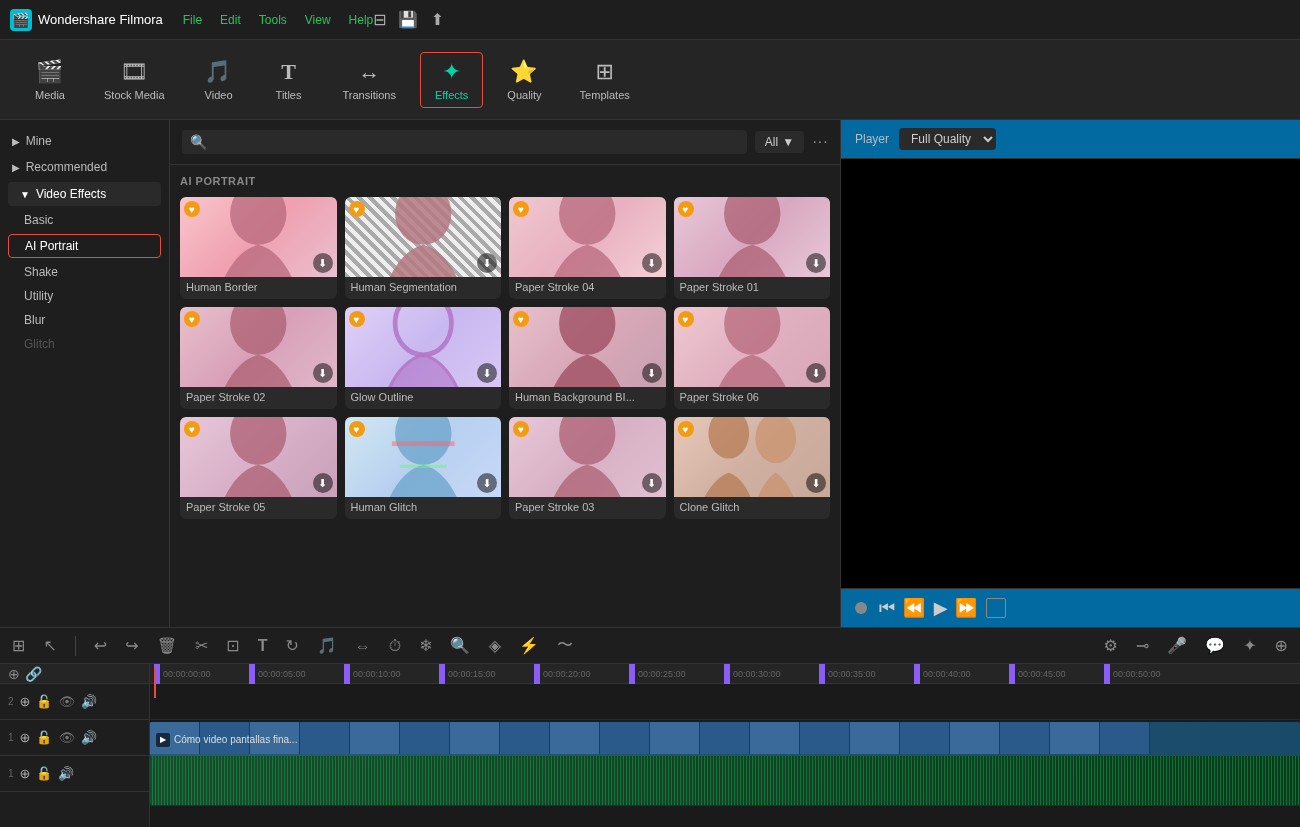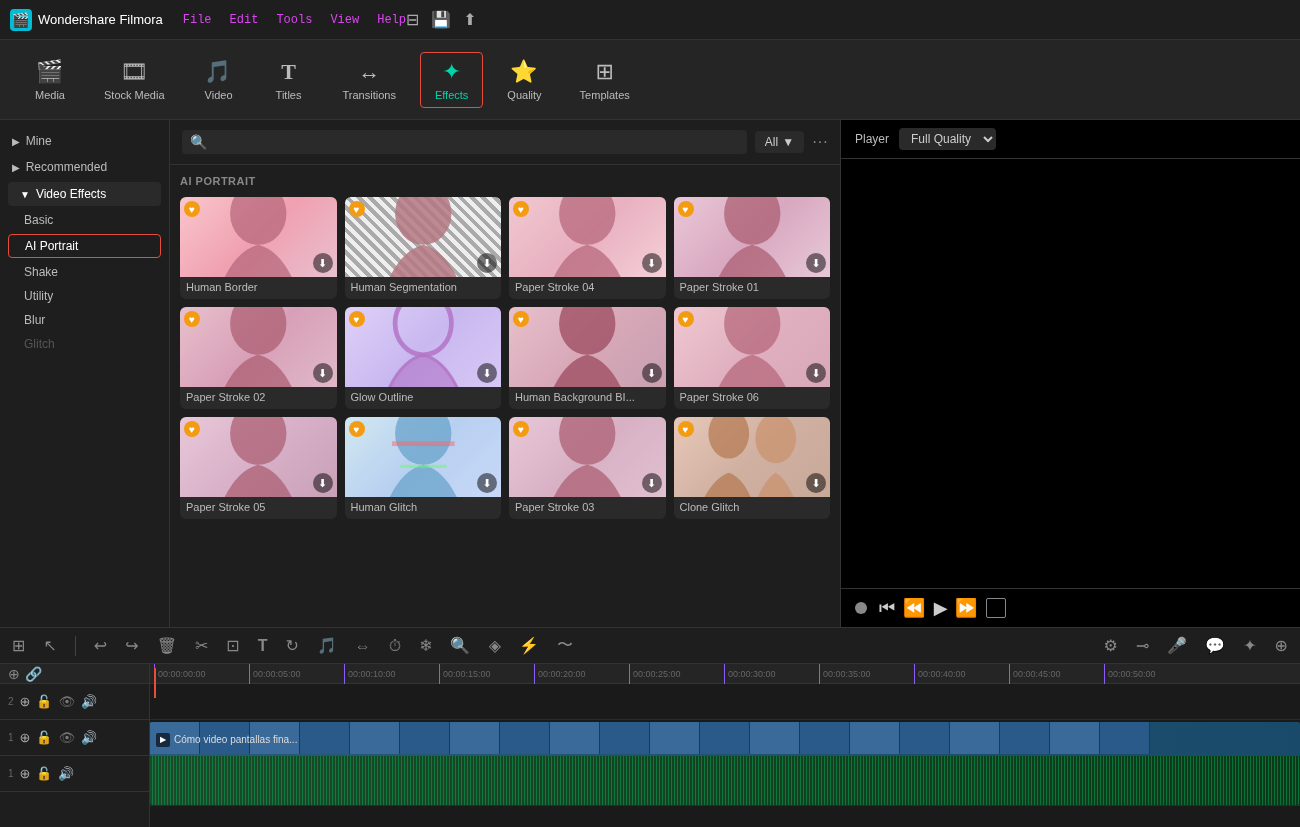--- a/index.html
+++ b/index.html
@@ -4,21 +4,21 @@
   <style>
     * { margin: 0; padding: 0; box-sizing: border-box; }
     body { background: #1a1a1a; color: #ccc; font-family: 'Segoe UI', Arial, sans-serif; font-size: 12px; width: 1300px; height: 827px; overflow: hidden; }
 
     
     .top-nav { background: #1e1e1e; display: flex; align-items: center; padding: 0 10px; height: 40px; border-bottom: 1px solid #333; }
     .app-logo { display: flex; align-items: center; gap: 6px; margin-right: 20px; }
     .app-logo-icon { width: 22px; height: 22px; background: #00bcd4; border-radius: 4px; display: flex; align-items: center; justify-content: center; font-size: 14px; color: #fff; }
     .app-name { color: #fff; font-size: 13px; font-weight: 500; }
     .menu-items { display: flex; gap: 18px; }
-    .menu-item { color: #d946ef; cursor: pointer; font-size: 12px; font-family: Liberation Mono, monospace; }
+    .menu-item { color: #22c55e; cursor: pointer; font-size: 12px; }
     .title-area { flex: 1; display: flex; align-items: center; justify-content: center; gap: 8px; }
     .project-title { color: #ccc; font-size: 13px; }
     .title-status { color: #888; font-size: 12px; }
     .top-right-icons { display: flex; gap: 12px; align-items: center; }
     .top-icon { color: #aaa; font-size: 16px; cursor: pointer; }
 
     
     .toolbar { background: #252525; display: flex; align-items: center; height: 80px; border-bottom: 1px solid #333; padding: 0 20px; gap: 10px; }
     .toolbar-item { display: flex; flex-direction: column; align-items: center; justify-content: center; gap: 4px; padding: 6px 14px; cursor: pointer; color: #bbb; border-radius: 4px; min-width: 60px; }
     .toolbar-item.active { color: #00d4aa; border: 1.5px solid #e74c3c; border-radius: 4px; }
@@ -65,21 +65,21 @@
     .thumb-paper02 { background: linear-gradient(135deg, #e8c0cc 0%, #d8a0b8 50%, #e0b8c8 100%); }
     .thumb-glow { background: linear-gradient(135deg, #e0d0f8 0%, #c8b8f0 50%, #d8c8f5 100%); }
     .thumb-hbg { background: linear-gradient(135deg, #e8c0cc 0%, #d8a8b8 50%, #c8a0b0 100%); }
     .thumb-paper06 { background: linear-gradient(135deg, #f0c8d0 0%, #e0b0c0 50%, #d8a8b8 100%); }
     .thumb-paper05 { background: linear-gradient(135deg, #e8c8d8 0%, #d8b0c8 50%, #c8a0b8 100%); }
     .thumb-hglitch { background: linear-gradient(135deg, #d0e8f0 0%, #b8d0f0 50%, #c8d8f8 100%); }
     .thumb-paper03 { background: linear-gradient(135deg, #e8c8d8 0%, #d8b0c4 50%, #e0c0d0 100%); }
     .thumb-clone { background: linear-gradient(135deg, #e8c8b8 0%, #d0b0a0 50%, #c8a898 100%); }
 
     
-    .player-area { width: 460px; background: #000000; display: flex; flex-direction: column; border-left: 1px solid #333; }
+    .player-area { width: 460px; background: #0369a1; display: flex; flex-direction: column; border-left: 1px solid #333; }
     .player-header { display: flex; align-items: center; padding: 8px 14px; border-bottom: 1px solid #333; gap: 10px; }
     .player-label { color: #bbb; font-size: 12px; }
     .player-quality-select { background: #2a2a2a; border: none; color: #ccc; font-size: 12px; padding: 3px 8px; border-radius: 4px; cursor: pointer; }
     .player-screen { flex: 1; background: #000; position: relative; }
     .player-controls { padding: 8px 14px; display: flex; align-items: center; gap: 8px; border-top: 1px solid #333; }
     .play-btn { background: none; border: none; color: #ccc; font-size: 18px; cursor: pointer; }
     .progress-dot { width: 12px; height: 12px; background: #888; border-radius: 50%; margin-right: 4px; }
     .square-btn { width: 20px; height: 20px; border: 1.5px solid #888; border-radius: 2px; cursor: pointer; }
 
     
@@ -91,21 +91,21 @@
     .timeline-body { display: flex; flex: 1; overflow: hidden; }
     .timeline-tracks-left { width: 150px; background: #1e1e1e; border-right: 1px solid #333; display: flex; flex-direction: column; }
     .track-header { height: 36px; border-bottom: 1px solid #333; display: flex; align-items: center; padding: 0 8px; gap: 6px; color: #888; font-size: 11px; }
     .track-icon { font-size: 13px; color: #aaa; }
     .track-num { font-size: 10px; color: #666; }
     .track-ctrl { font-size: 13px; color: #777; cursor: pointer; }
 
     .timeline-tracks-right { flex: 1; overflow-x: auto; overflow-y: hidden; position: relative; }
     .timeline-ruler { height: 20px; background: #252525; border-bottom: 1px solid #333; display: flex; align-items: center; padding: 0 4px; font-size: 10px; color: #666; position: relative; white-space: nowrap; }
     .ruler-marks { display: flex; gap: 0; }
-    .ruler-mark { min-width: 95px; border-left: 1px solid #8b5cf6; padding-left: 3px; font-size: 9px; color: #666; height: 20px; display: flex; align-items: center; }
+    .ruler-mark { min-width: 95px; border-left: 6px solid #8b5cf6; padding-left: 3px; font-size: 9px; color: #666; height: 20px; display: flex; align-items: center; }
 
     .tracks-content { position: relative; }
     .track-row { height: 36px; border-bottom: 1px solid #2a2a2a; position: relative; }
     .video-track { background: linear-gradient(to right, #2a5a7a 0%, #1a4a6a 100%); height: 100%; border-radius: 2px; position: absolute; left: 0; right: 0; top: 2px; bottom: 2px; overflow: hidden; display: flex; align-items: center; }
     .audio-track { background: linear-gradient(to right, #1a4a2a 0%, #0a3a1a 100%); height: 80%; border-radius: 2px; position: absolute; left: 0; right: 0; top: 10%; overflow: hidden; }
     .waveform { width: 100%; height: 100%; background: repeating-linear-gradient(90deg, transparent 0px, transparent 3px, rgba(0,200,100,0.3) 3px, rgba(0,200,100,0.3) 4px); }
 
     .video-thumb-strip { display: flex; height: 100%; width: 100%; overflow: hidden; }
     .video-thumb { flex-shrink: 0; width: 50px; height: 32px; background: #2a6a9a; border-right: 1px solid #1a3a5a; }
     .video-thumb:nth-child(odd) { background: #1e5a8a; }

